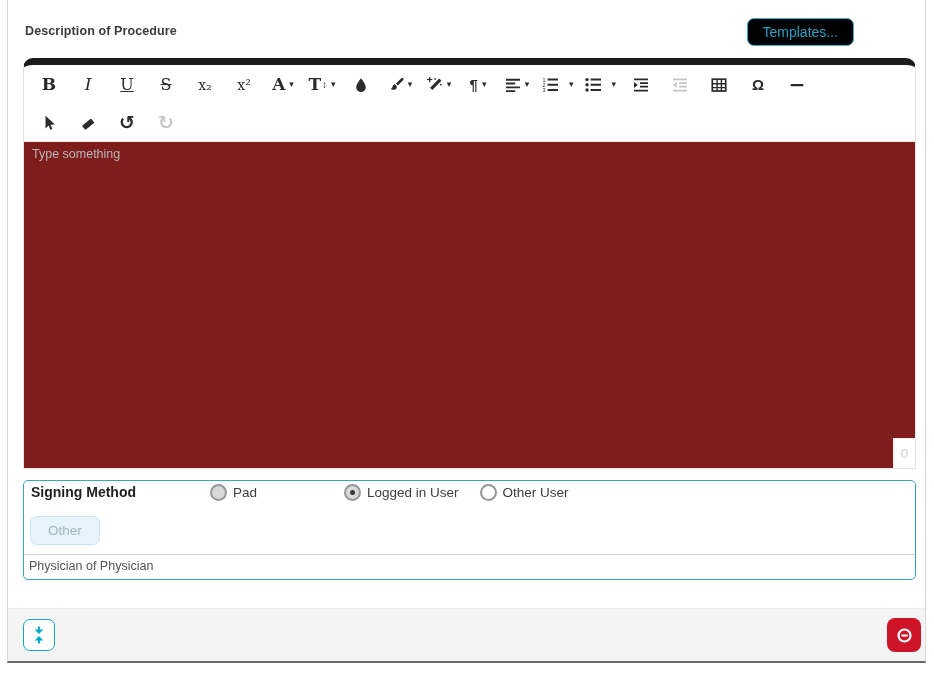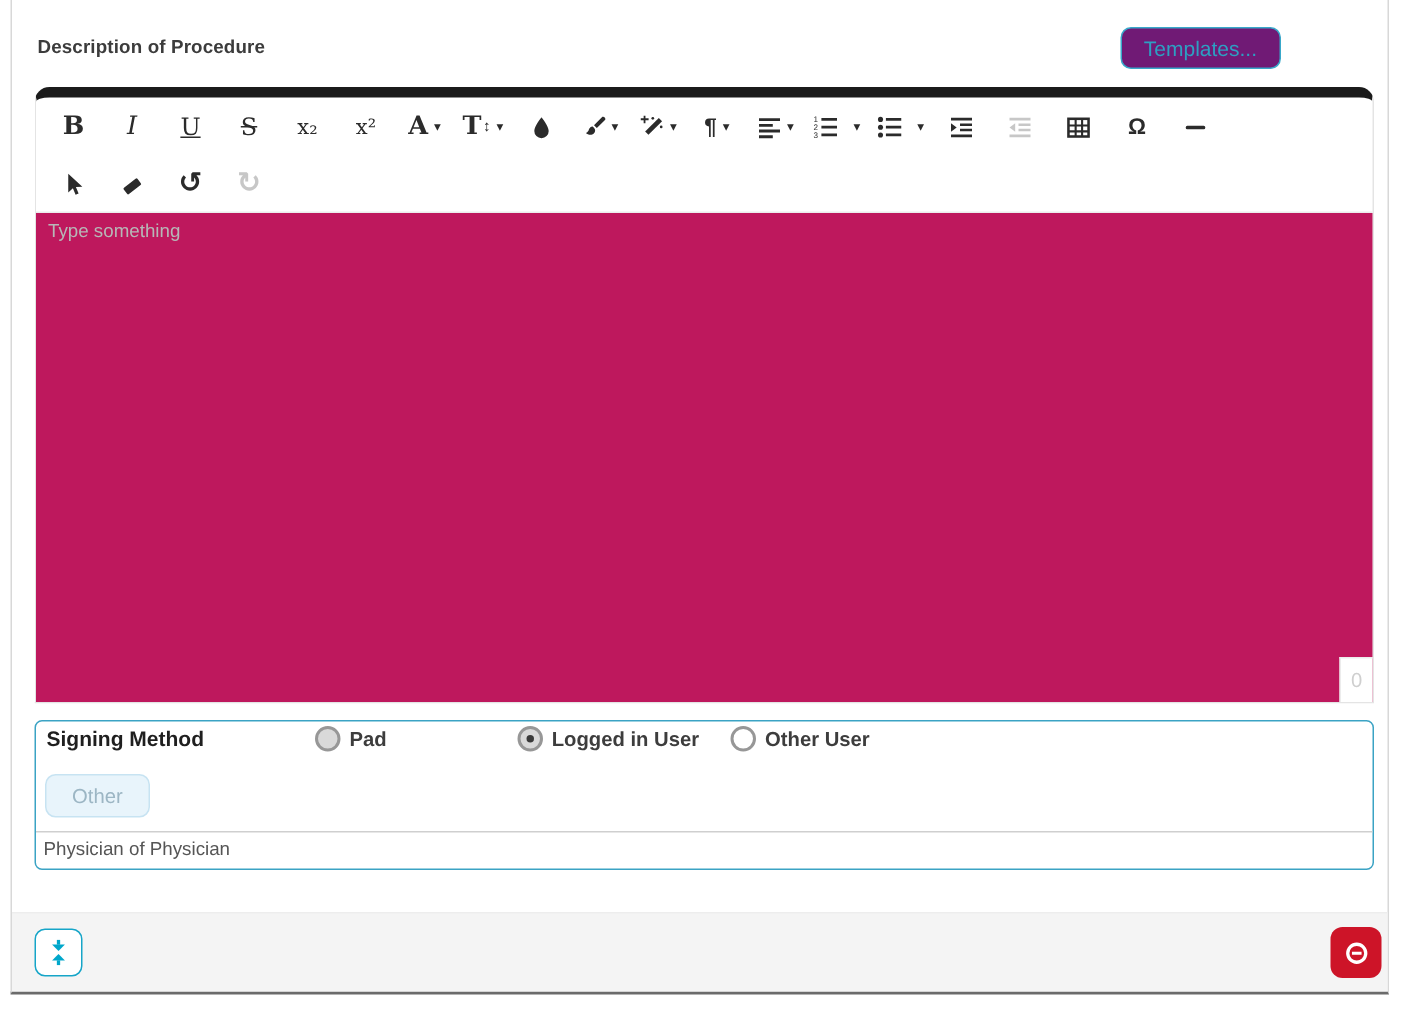--- a/index.html
+++ b/index.html
@@ -6,21 +6,21 @@
   body{width:934px;height:689px;font-family:"Liberation Sans",sans-serif;-webkit-font-smoothing:antialiased;}
   .card{
     box-sizing:border-box;height:663px;margin:0 8px 0 7px;
     border-left:1px solid #d8d8d8;border-right:1px solid #d8d8d8;border-bottom:2px solid #6b6b6b;
     display:flex;flex-direction:column;background:#fff;
   }
   
   .header-row{display:flex;justify-content:space-between;align-items:flex-start;padding:18px 10px 12px 17px;}
   .page-title{font-size:12.5px;font-weight:bold;color:#3c3c3c;margin-top:6px;letter-spacing:.1px;}
   .templates-btn{
-    background:#701a75;border:1.5px solid #38a8ca;border-radius:7px;color:#2d9fc2;
+    background:#000000;border:1.5px solid #38a8ca;border-radius:7px;color:#2d9fc2;
     font-size:14px;padding:5px 15px;cursor:pointer;font-family:inherit;margin-right:61px;
   }
   
   .editor{margin:0 9px 0 15px;border:1px solid #e4e4e4;border-top:7px solid #1b1b1b;border-radius:10px 10px 0 0;background:#fff;}
   .toolbar{border-bottom:1px solid #ececec;}
   .tb-row{display:flex;align-items:center;gap:7px;padding-left:9px;}
   .tb-row.r1{height:39px;}
   .tb-row.r2{height:37px;}
   .tb-btn{background:none;border:none;padding:0 2px;height:30px;min-width:32px;display:inline-flex;align-items:center;justify-content:center;cursor:pointer;color:#2b2b2b;}
   .tb-btn.disabled{cursor:default;}
@@ -33,35 +33,35 @@
   .g.sans-bold{font-family:"Liberation Sans",sans-serif;font-weight:bold;font-size:15px;}
   .g.arrow{font-family:"DejaVu Sans",sans-serif;font-size:19px;font-weight:bold;}
   .tb-btn.disabled .g{color:#c7c7c7;}
   .g2{font-size:10px;color:#2b2b2b;margin-left:1px;line-height:1;}
   .caret{font-size:9px;color:#2b2b2b;margin-left:4px;line-height:1;}
   .caret-gap{margin-left:11px;}
   .tb-ico{display:inline-flex;color:#2b2b2b;}
   .tb-btn.disabled .tb-ico{color:#c7c7c7;}
   .tb-ico svg{display:block;}
   
-  .content-area{position:relative;height:326px;background:#be185d;}
+  .content-area{position:relative;height:326px;background:#7f1d1d;}
   .placeholder{position:absolute;top:5px;left:8px;color:#b7b7b7;font-size:12.5px;}
   .char-counter{position:absolute;right:0;bottom:0;width:21px;height:29px;border-left:1px solid #ececec;border-top:1px solid #ececec;display:flex;align-items:center;justify-content:center;color:#cfcfcf;font-size:13.5px;background:#fff;}
   
   .signing-section{margin:11px 9px 0 15px;border:1.5px solid #3ba3c4;border-radius:5px;padding:0 0 0 0;background:#fff;}
   .signing-row{display:flex;align-items:center;padding-left:7px;height:22px;}
   .signing-label{font-size:14px;font-weight:bold;color:#1f1f1f;width:179px;}
   .radio-group{display:flex;align-items:center;cursor:pointer;}
   .radio-group.g-pad{margin-right:87px;}
   .radio-group.g-logged{margin-right:21px;}
   .radio{box-sizing:border-box;width:17px;height:17px;border-radius:50%;border:2px solid #979797;background:#fff;position:relative;flex:none;}
   .radio.filled{background:#d9d9d9;}
   .radio.selected{background:#d9d9d9;}
   .radio.selected::after{content:"";position:absolute;left:4px;top:4px;width:5px;height:5px;border-radius:50%;background:#3a3a3a;}
-  .radio-label{font-size:13.5px;color:#3d3d3d;margin-left:6px;font-weight:bold;}
+  .radio-label{font-size:13.5px;color:#3d3d3d;margin-left:6px;}
   .sign-btn{margin:13px 0 0 6px;background:#e8f4fb;border:1.5px solid #c7e3f2;border-radius:7px;color:#9cb6c4;font-size:13.5px;padding:6px 17px;font-family:inherit;cursor:default;}
   .signing-divider-row{border-top:1px solid #cfcfcf;margin-top:9px;}
   .signature-label{font-size:12.5px;color:#555;padding:4px 0 6px 5px;}
   
   .footer{margin-top:auto;height:52px;background:#f4f4f4;border-top:1px solid #ededed;display:flex;align-items:center;padding:0 4px 0 15px;}
   .collapse-btn{box-sizing:border-box;width:32px;height:32px;background:#fff;border:1.5px solid #16a5c8;border-radius:7px;display:flex;align-items:center;justify-content:center;cursor:pointer;padding:0;}
   .remove-btn{margin-left:auto;width:34px;height:34px;background:#cd1428;border:none;border-radius:8px;display:flex;align-items:center;justify-content:center;cursor:pointer;padding:0;}
 </style>
 </head>
 <body>

